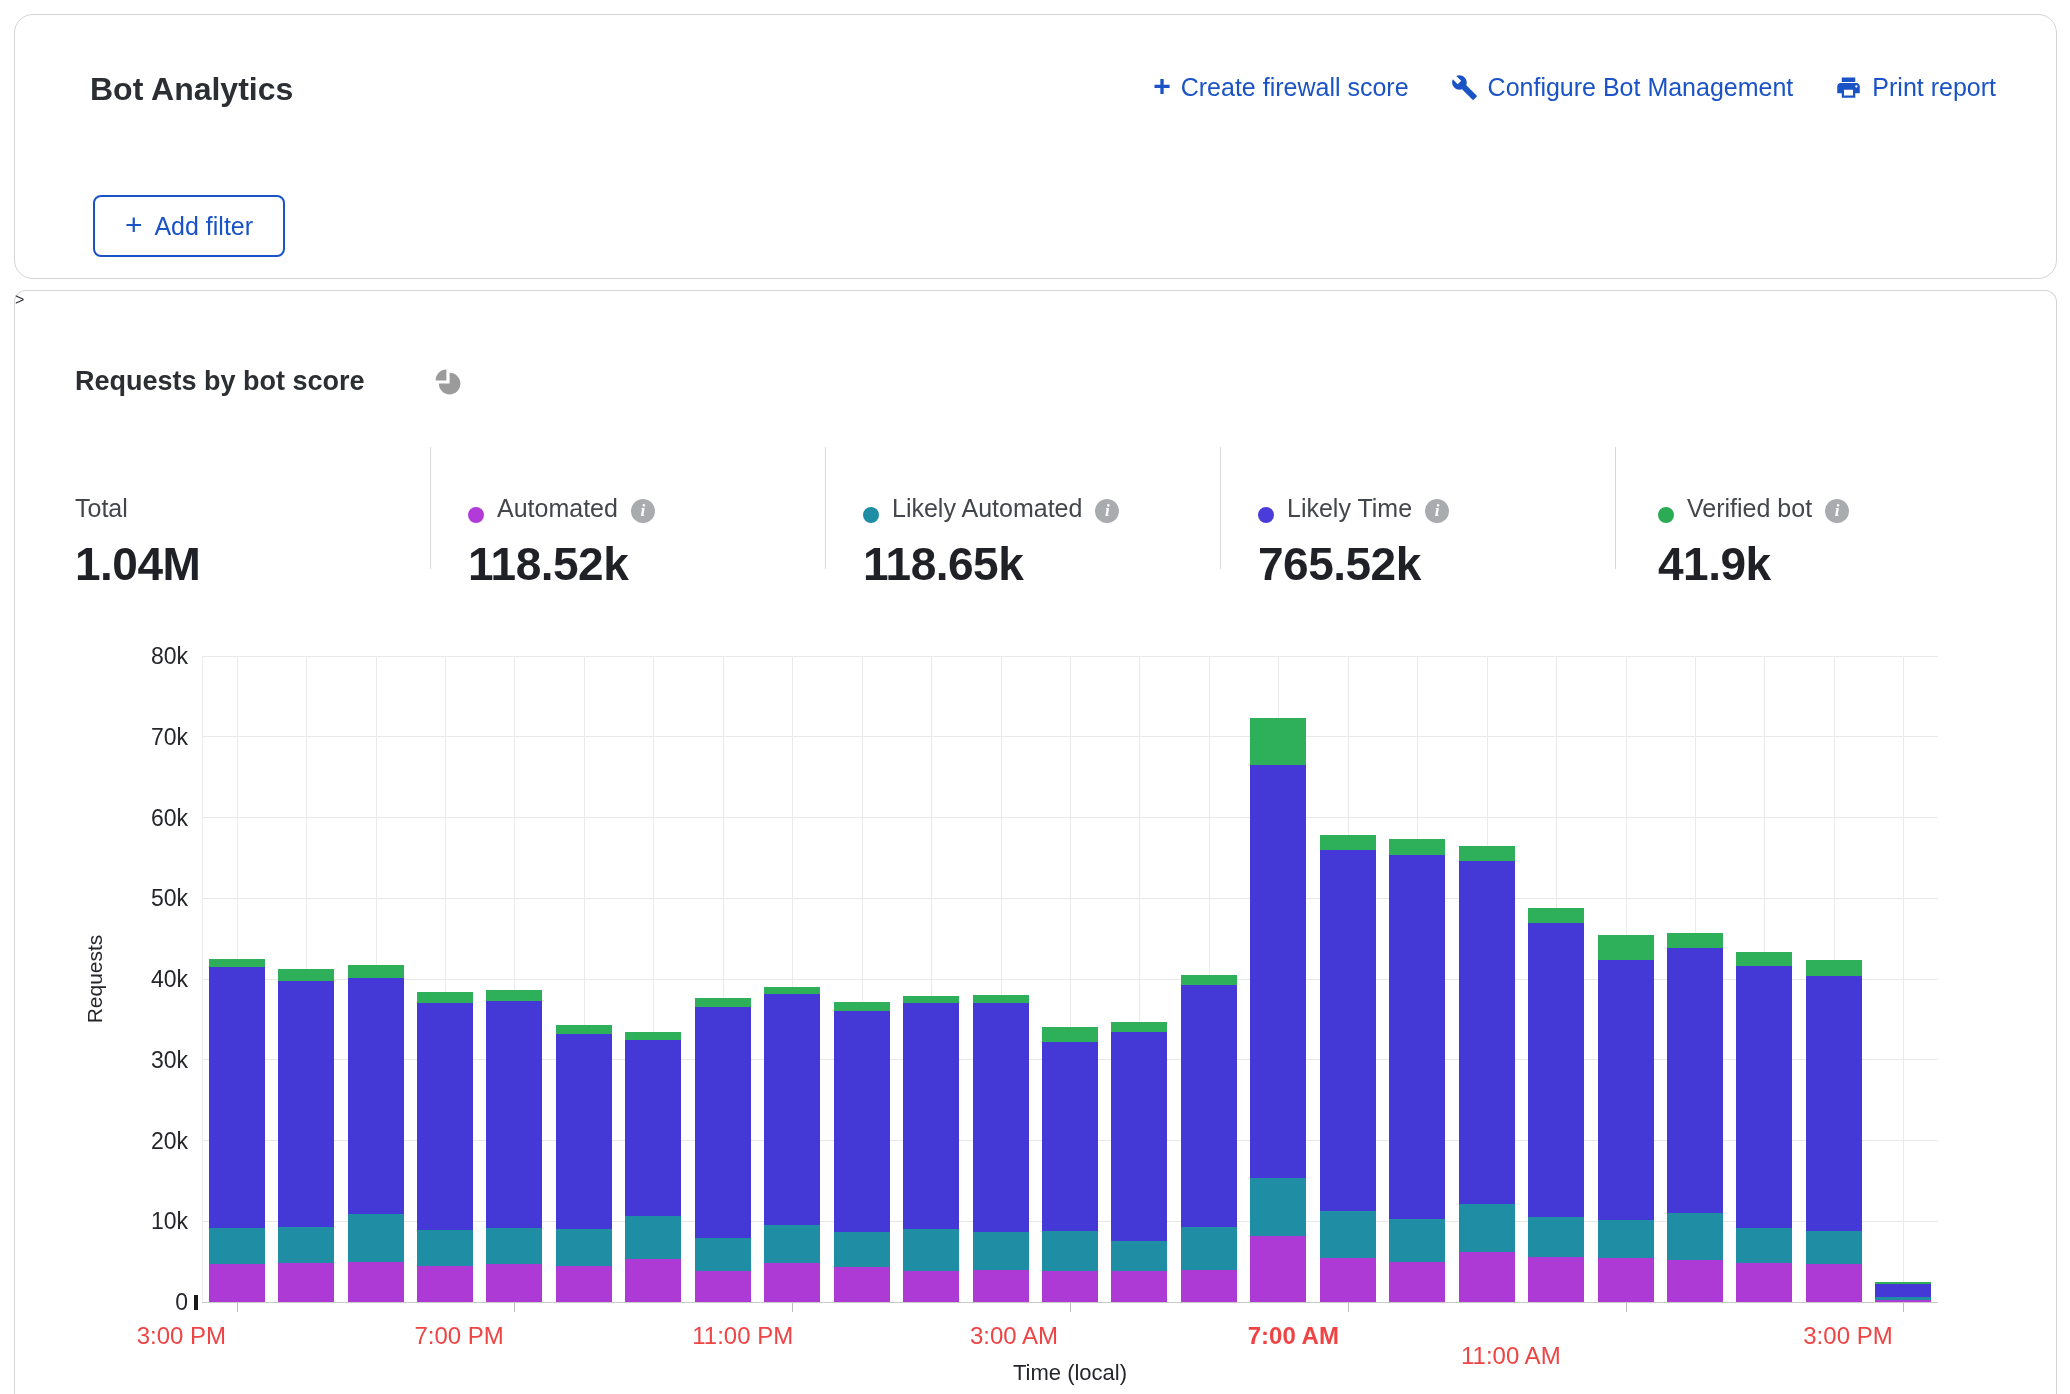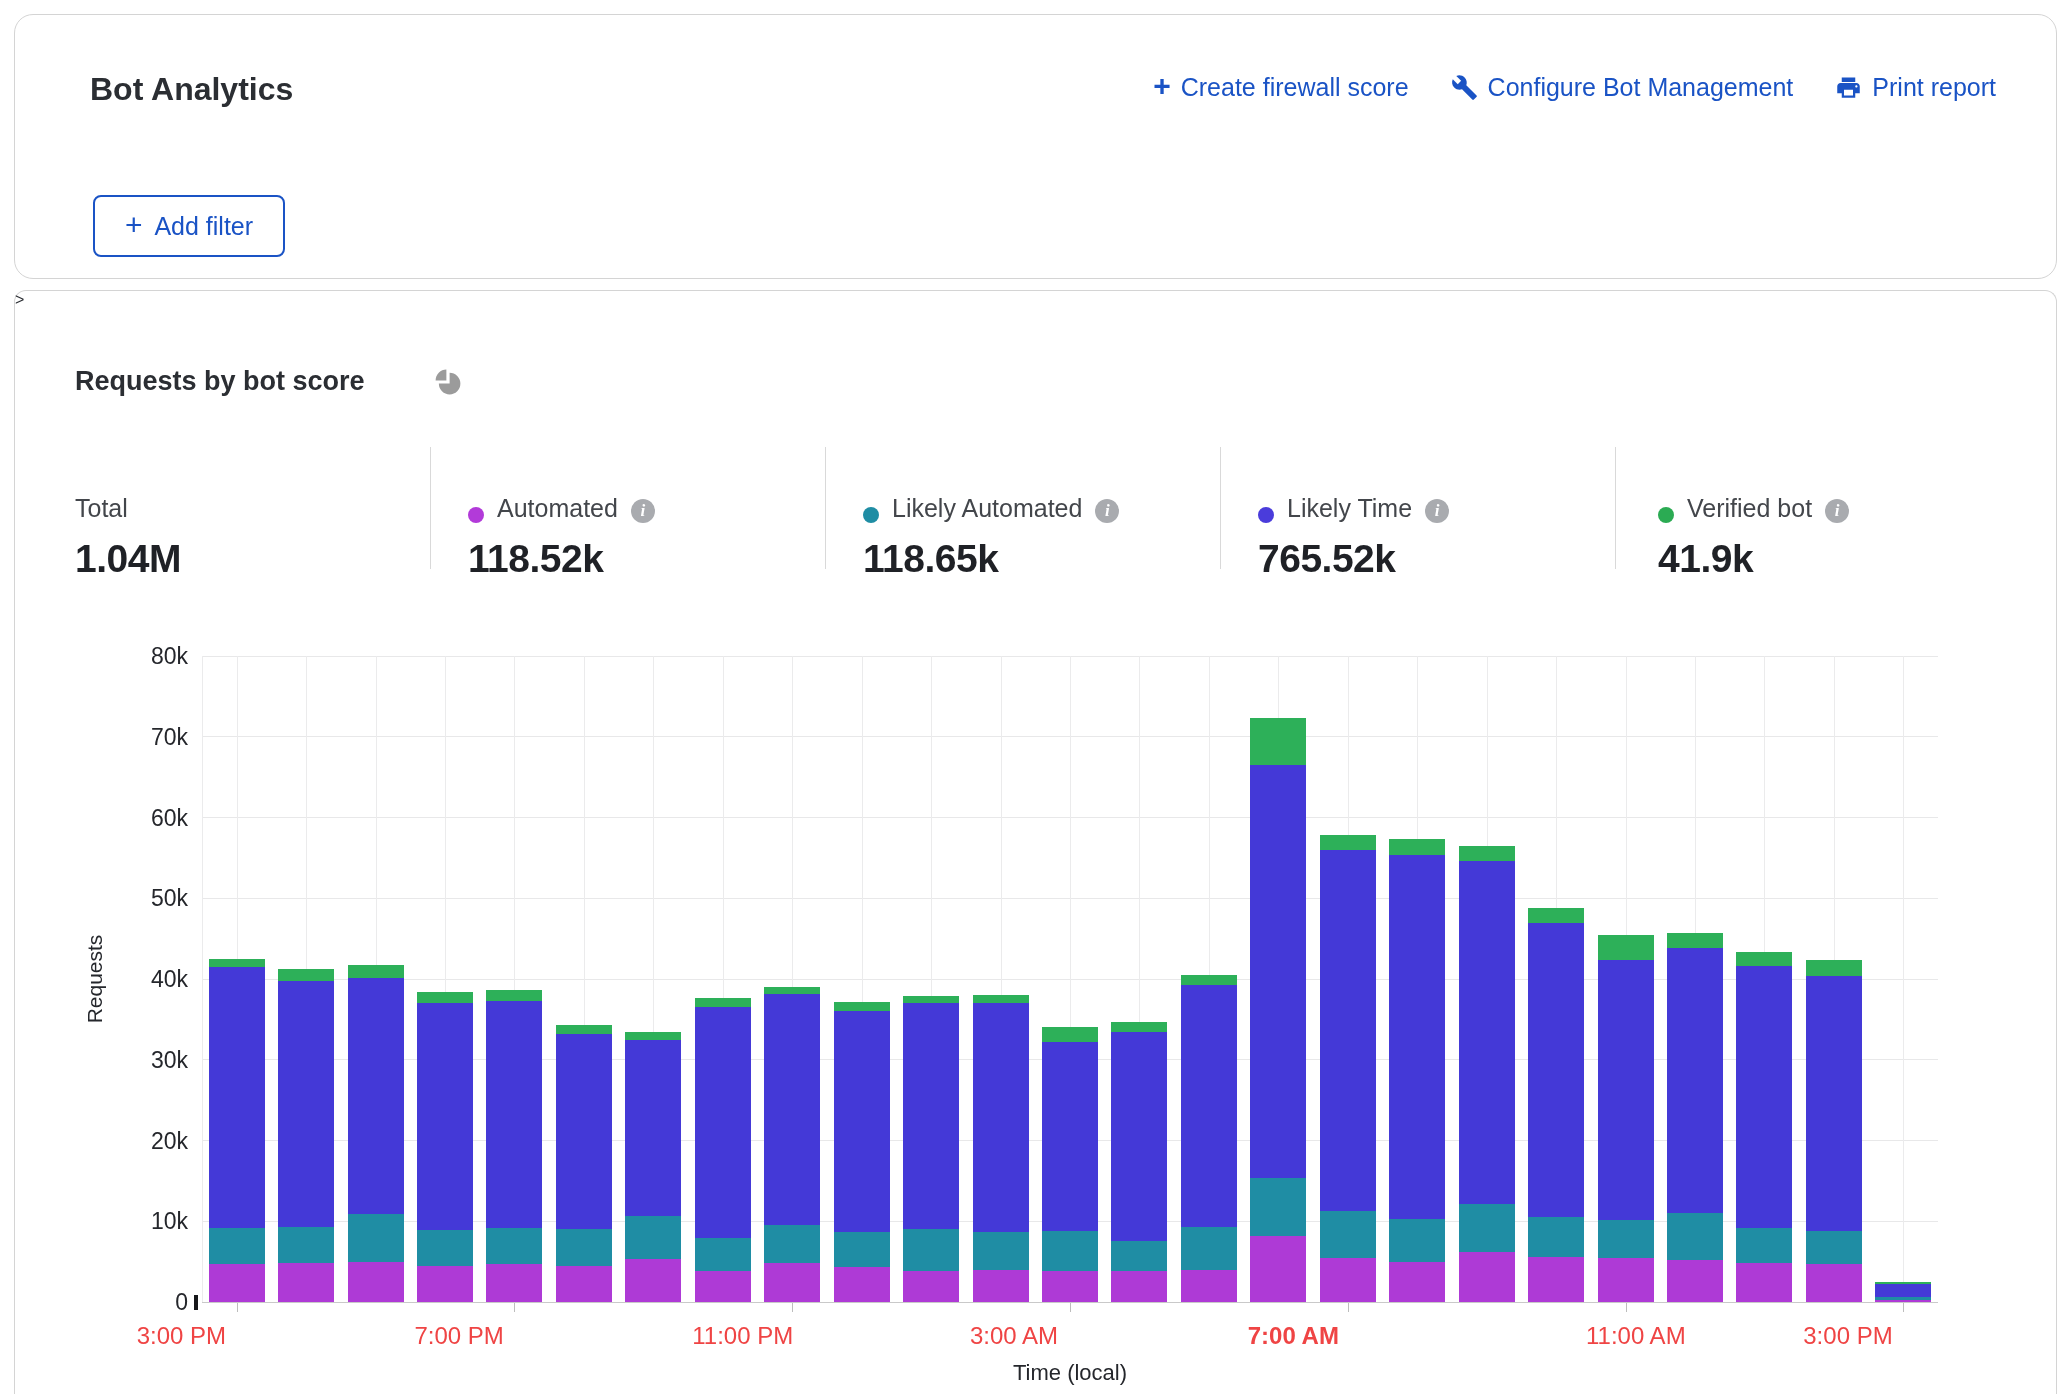--- a/index.html
+++ b/index.html
@@ -26,21 +26,21 @@
   .section-title{position:absolute;left:75px;top:366px;font-size:27px;font-weight:700;color:#2b2e33;}
   .pie-icon{position:absolute;left:434px;top:368px;}
   
   .stat-divider{position:absolute;top:447px;width:1px;height:122px;background:#d9d9d9;}
   .stat{position:absolute;top:450px;}
   .stat-label-row{display:flex;align-items:flex-end;gap:13px;font-size:25px;color:#43464b;margin-top:44px;}
   .dot{width:16px;height:16px;border-radius:50%;}
   .info-icon{width:24px;height:24px;border-radius:50%;background:#a9abaf;color:#fff;
       display:flex;align-items:center;justify-content:center;
       font-family:"Liberation Serif",serif;font-size:17px;font-weight:700;font-style:italic;}
-  .stat-value{margin-top:14px;font-size:39px;font-weight:700;color:#1f2126;letter-spacing:-0.5px;}
+  .stat-value{margin-top:14px;font-size:46px;font-weight:700;color:#1f2126;letter-spacing:-0.5px;}
   
   .plot{position:absolute;left:202px;top:656px;width:1736px;height:646px;}
   .gridline-h{position:absolute;left:0;width:100%;height:1px;background:#e8e8e9;}
   .gridline-h.zero{background:#c9c9c9;}
   .gridline-v{position:absolute;top:0;width:1px;height:100%;background:#ebebec;}
   .bar-seg{position:absolute;}
   .ytick{position:absolute;left:38px;width:150px;text-align:right;font-size:23px;color:#25272c;}
   .zero-tick{position:absolute;left:194px;top:1295px;width:4px;height:15px;background:#17181a;}
   .xtick{position:absolute;width:1px;height:9px;top:1303px;background:#bdbdbd;}
   .xlabel{position:absolute;top:1322px;width:200px;margin-left:-100px;
@@ -301,19 +301,19 @@
       <div class="xlabel" style="left: 236.72px;">3:00 PM</div>
       <div class="xtick" style="left: 514.48px;"></div>
       <div class="xlabel" style="left: 514.48px;">7:00 PM</div>
       <div class="xtick" style="left: 792.24px;"></div>
       <div class="xlabel" style="left: 792.24px;">11:00 PM</div>
       <div class="xtick" style="left: 1070px;"></div>
       <div class="xlabel" style="left: 1070px;">3:00 AM</div>
       <div class="xtick" style="left: 1347.76px;"></div>
       <div class="xlabel" style="left: 1347.76px; font-weight: bold;">7:00 AM</div>
       <div class="xtick" style="left: 1625.52px;"></div>
-      <div class="xlabel" style="left: 1686px;">11:00 AM</div>
+      <div class="xlabel" style="left: 1561px; margin-top: 20px;">11:00 AM</div>
       <div class="xtick" style="left: 1903.28px;"></div>
       <div class="xlabel" style="left: 1903.28px;">3:00 PM</div>
     </div>
   <div class="axis-title-x">Time (local)</div>
 
 </div>
 
 </body></html>

